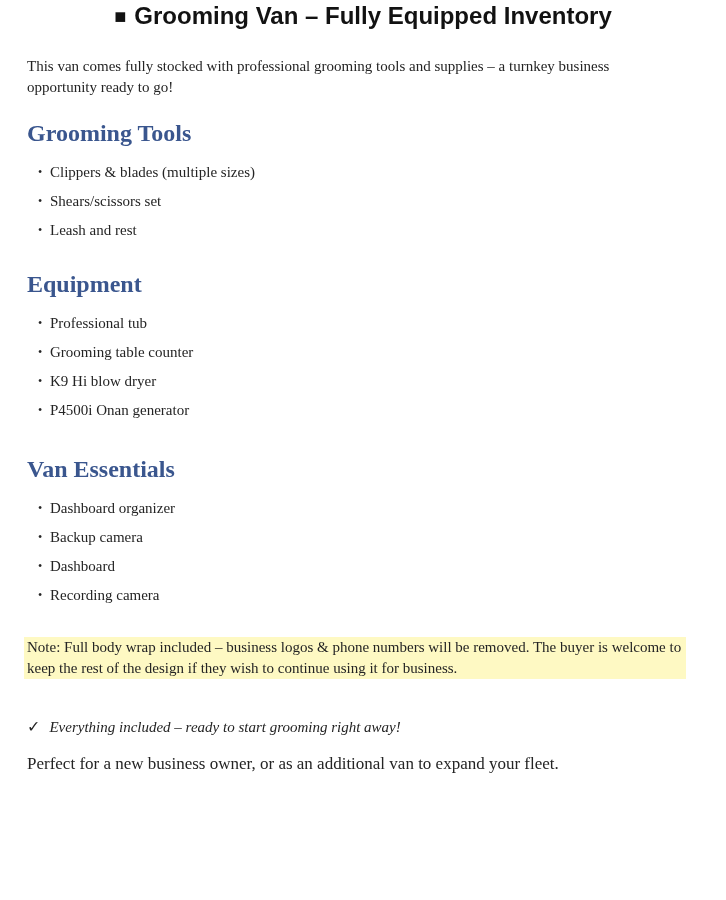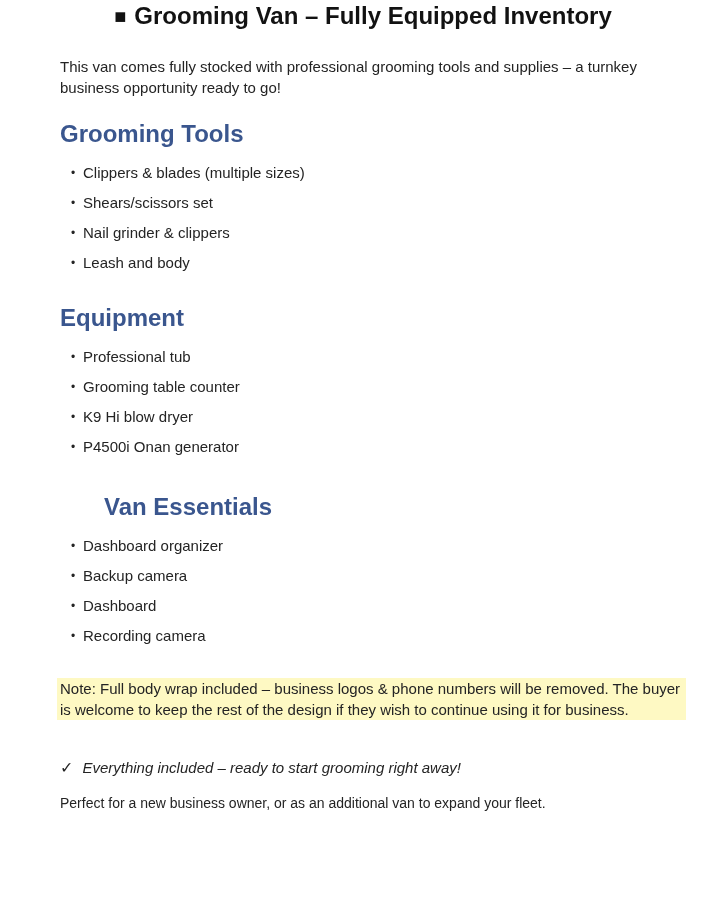--- a/index.html
+++ b/index.html
@@ -27,37 +27,38 @@
     line-height: 28px;
     font-weight: 700;
     color: #121212;
   }
   .doc-title .sq {
     font-size: 20px;
     margin-right: 8px;
     vertical-align: 1px;
   }
   .doc-body {
-    padding: 0 43px 0 60px;
+    padding: 0 43px 0 27px;
+    font-family: Liberation Serif, serif;
   }
   .intro {
     margin: 26px 0 0 0;
     font-size: 15px;
     line-height: 21px;
   }
   h2.section-heading {
     font-size: 24px;
     line-height: 23px;
     font-weight: 700;
     color: #3a568e;
     margin: 0;
   }
   .sec-1 h2.section-heading { margin-top: 24px; }
   .sec-2 h2.section-heading { margin-top: 28px; }
-  .sec-3 h2.section-heading { margin-top: 33px; margin-left: 44px; }
+  .sec-3 h2.section-heading { margin-top: 33px; }
   ul.item-list {
     list-style: none;
     margin: 13px 0 0 0;
     padding: 0;
   }
   ul.item-list li {
     font-size: 15px;
     line-height: 29px;
     padding-left: 11px;
     white-space: nowrap;
@@ -81,21 +82,21 @@
     line-height: 21px;
     font-style: italic;
   }
   .check-line .check-icon {
     font-style: normal;
     font-size: 16px;
     margin-right: 9px;
   }
   .closing {
     margin: 15px 0 0 0;
-    font-size: 14px;
+    font-size: 17px;
     line-height: 21px;
   }
 </style>
 </head>
 <body>
 
 <div class="page">
 
   <h1 class="doc-title">
     <span class="sq">■</span><span>Grooming Van – Fully Equipped Inventory</span>
@@ -103,22 +104,21 @@
 
   <div class="doc-body">
 
     <p class="intro">This van comes fully stocked with professional grooming tools and supplies – a turnkey business opportunity ready to go!</p>
 
     <section class="sec-1">
       <h2 class="section-heading">Grooming Tools</h2>
       <ul class="item-list">
         <li><span class="blt">•</span><span>Clippers &amp; blades (multiple sizes)</span></li>
         <li><span class="blt">•</span><span>Shears/scissors set</span></li>
-        <li><span class="blt">•</span><span>Nail grinder &amp; clippers</span></li>
-        <li><span class="blt">•</span><span>Leash and body</span></li>
+        <li><span class="blt">•</span><span>Leash and rest</span></li>
       </ul>
     </section>
 
     <section class="sec-2">
       <h2 class="section-heading">Equipment</h2>
       <ul class="item-list">
         <li><span class="blt">•</span><span>Professional tub</span></li>
         <li><span class="blt">•</span><span>Grooming table counter</span></li>
         <li><span class="blt">•</span><span>K9 Hi blow dryer</span></li>
         <li><span class="blt">•</span><span>P4500i Onan generator</span></li>

